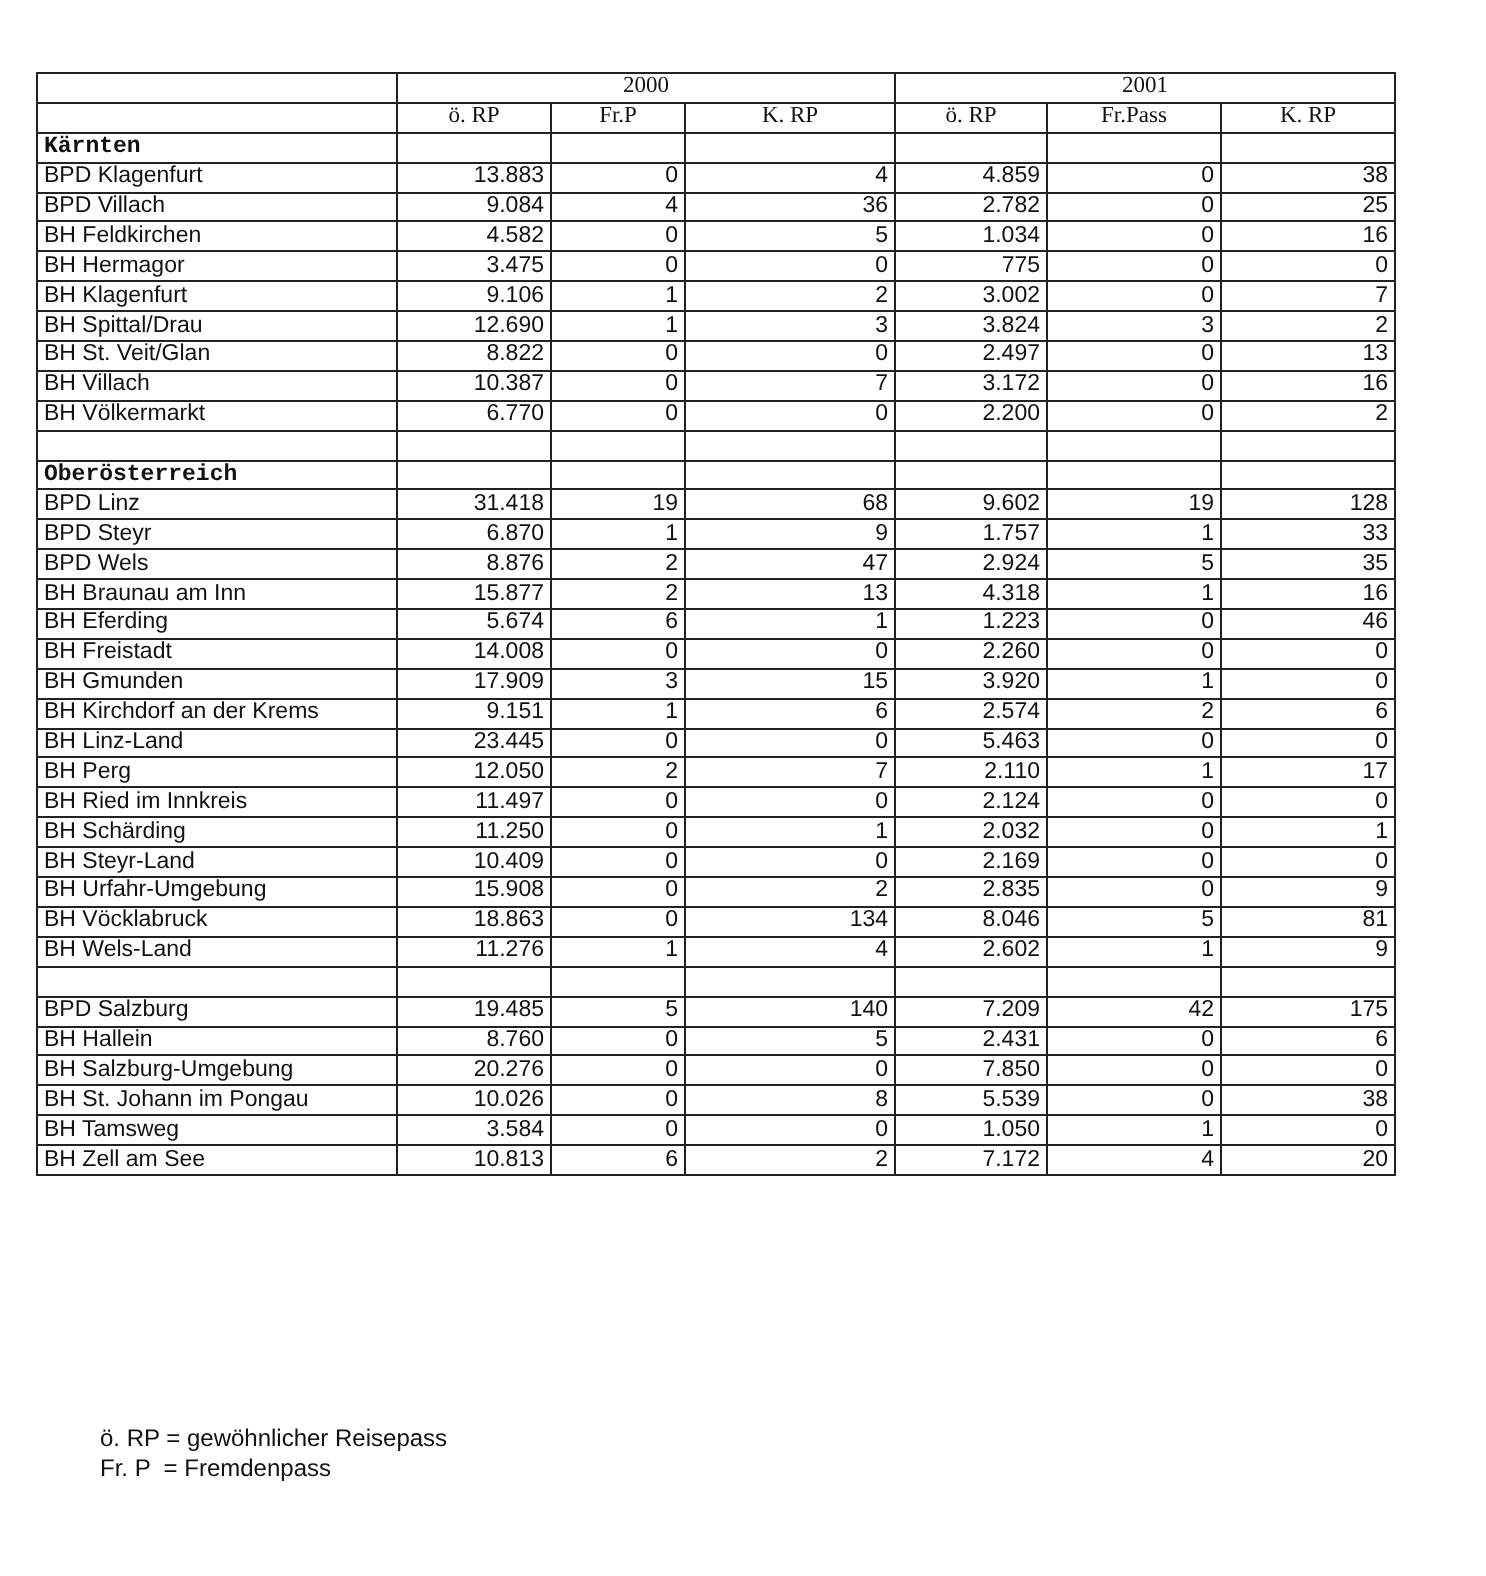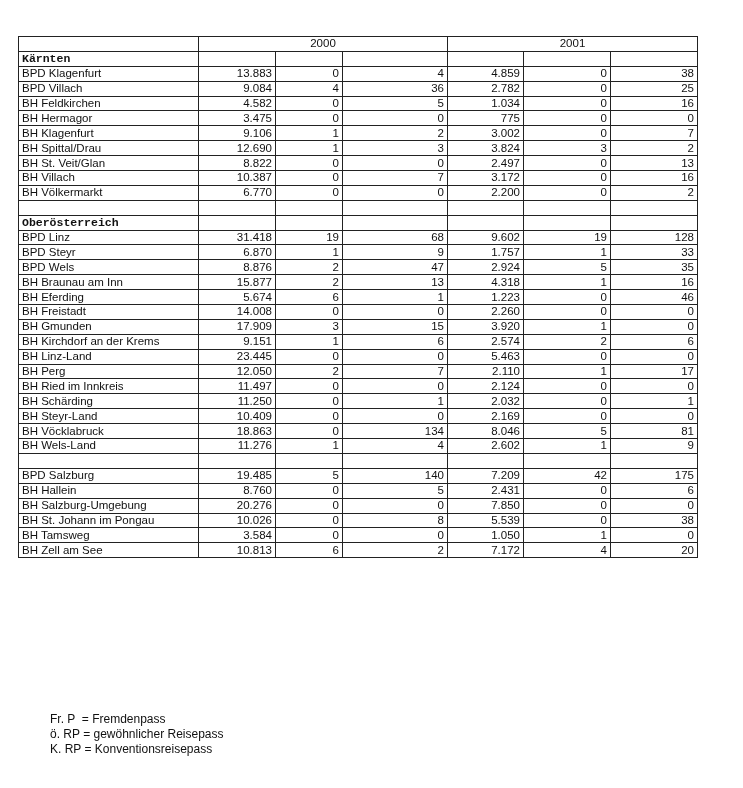--- a/index.html
+++ b/index.html
@@ -5,21 +5,21 @@
   html, body { margin:0; padding:0; background:#ffffff; }
   body { width:743px; height:788px; position:relative; overflow:hidden;
          font-family:"Liberation Sans", sans-serif; color:#111; }
   table.grid { position:absolute; left:18px; top:36px; border-collapse:collapse;
                table-layout:fixed; font-size:11.5px; }
   table.grid td { border:1px solid #222; height:13.9px; padding:0 3px; line-height:13px;
                   white-space:nowrap; overflow:hidden; }
   col.c0 { width:180px; } col.c1 { width:77px; } col.c2 { width:67px; }
   col.c3 { width:105px; } col.c4 { width:76px; } col.c5 { width:87px; } col.c6 { width:87px; }
   td.num { text-align:right; }
-  td.ctr { text-align:center; }
+  td.ctr { text-align:center;font-family:Liberation Serif, serif; }
   td.section { font-weight:bold;font-family:Liberation Mono, monospace; }
   .legend { position:absolute; left:50px; top:712px; font-size:12px; line-height:15px; }
   .legend div { white-space:pre; }
 </style>
 </head>
 <body>
 
 <table class="grid">
   <colgroup>
     <col class="c0">
@@ -29,20 +29,29 @@
       <col class="c4">
       <col class="c5">
       <col class="c6">
   </colgroup>
   <tbody id="tbody">
     <tr>
       <td></td>
       <td class="ctr" colspan="3">2000</td>
       <td class="ctr" colspan="3">2001</td>
     </tr>
+    <tr>
+      <td></td>
+      <td class="ctr">ö. RP</td>
+      <td class="ctr">Fr.P</td>
+      <td class="ctr">K. RP</td>
+      <td class="ctr">ö. RP</td>
+      <td class="ctr">Fr.Pass</td>
+      <td class="ctr">K. RP</td>
+    </tr>
   <tr>
         <td class="section">Kärnten</td>
         <td></td>
         <td></td>
         <td></td>
         <td></td>
         <td></td>
         <td></td>
       </tr>
       <tr>
@@ -255,20 +264,29 @@
       <tr>
         <td>BH Steyr-Land</td>
         <td class="num">10.409</td>
         <td class="num">0</td>
         <td class="num">0</td>
         <td class="num">2.169</td>
         <td class="num">0</td>
         <td class="num">0</td>
       </tr>
       <tr>
+        <td>BH Urfahr-Umgebung</td>
+        <td class="num">15.908</td>
+        <td class="num">0</td>
+        <td class="num">2</td>
+        <td class="num">2.835</td>
+        <td class="num">0</td>
+        <td class="num">9</td>
+      </tr>
+      <tr>
         <td>BH Vöcklabruck</td>
         <td class="num">18.863</td>
         <td class="num">0</td>
         <td class="num">134</td>
         <td class="num">8.046</td>
         <td class="num">5</td>
         <td class="num">81</td>
       </tr>
       <tr>
         <td>BH Wels-Land</td>
@@ -339,16 +357,15 @@
         <td class="num">6</td>
         <td class="num">2</td>
         <td class="num">7.172</td>
         <td class="num">4</td>
         <td class="num">20</td>
       </tr>
     </tbody>
 </table>
 
 <div class="legend">
+  <div>ö. RP = gewöhnlicher Reisepass</div>
   <div>Fr. P  = Fremdenpass</div>
-  <div>ö. RP = gewöhnlicher Reisepass</div>
-  <div>K. RP = Konventionsreisepass</div>
 </div>
 
 </body></html>

